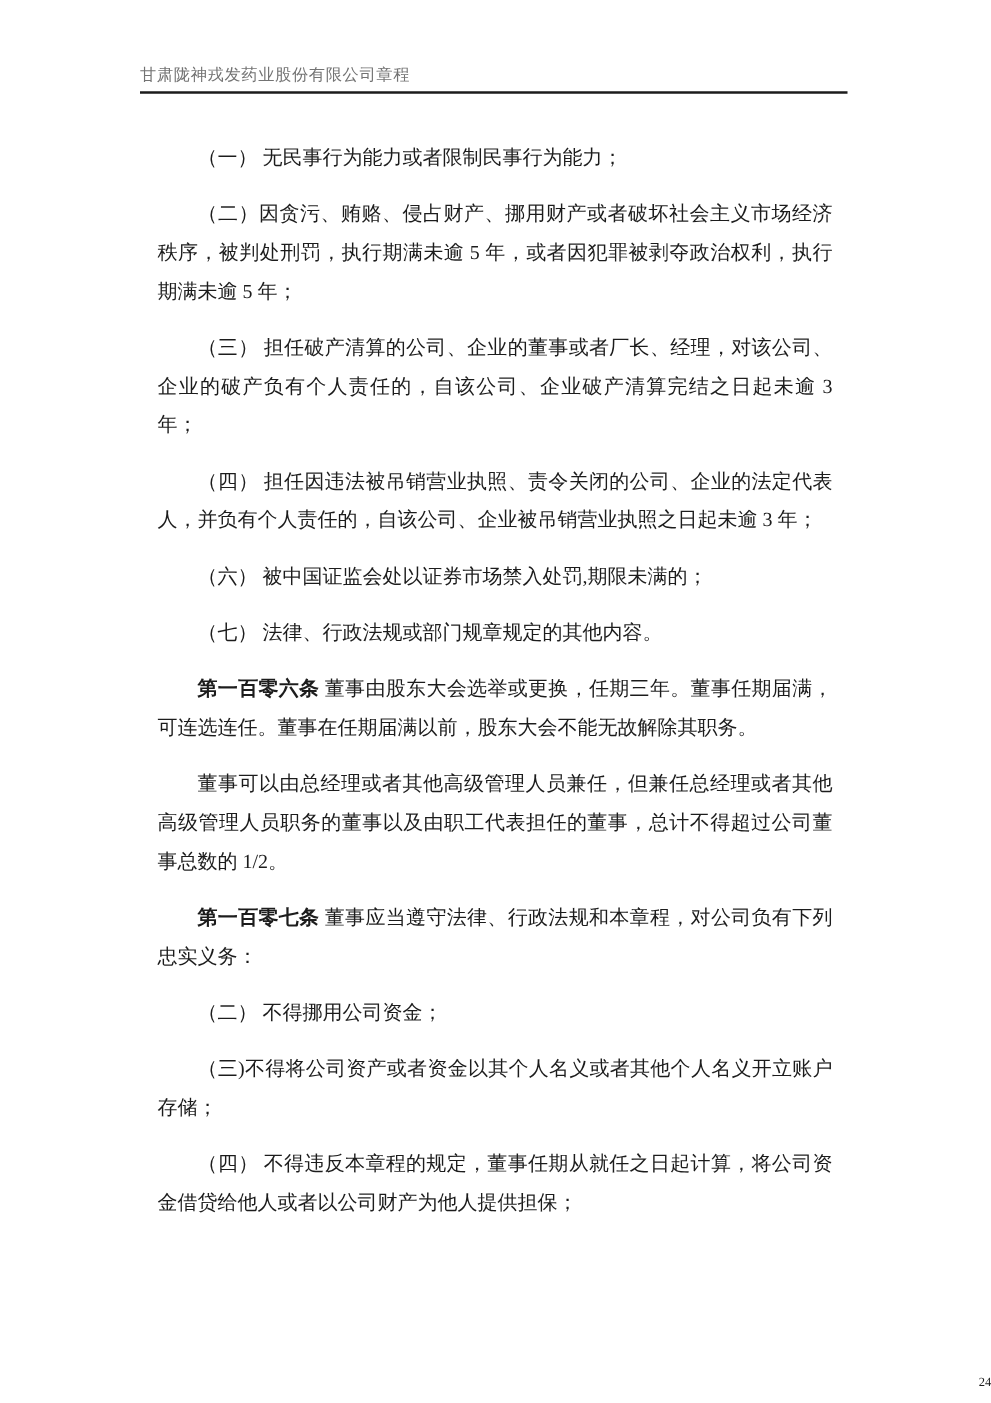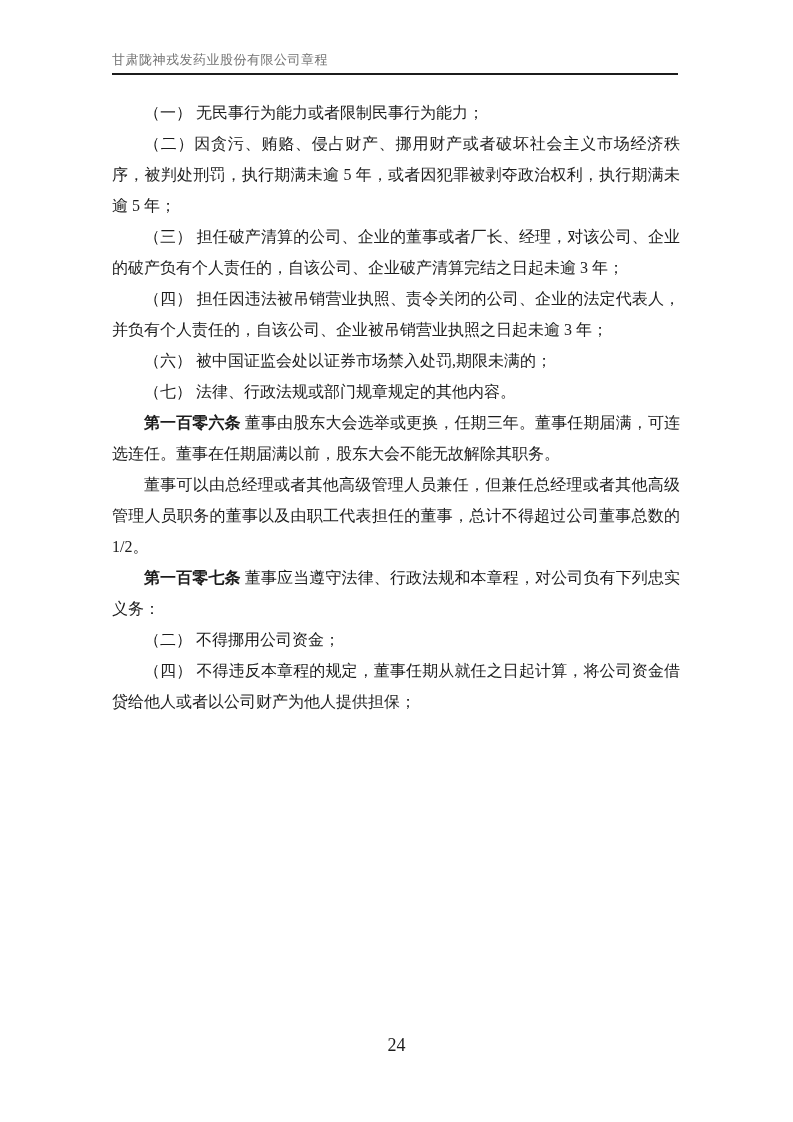--- a/index.html
+++ b/index.html
@@ -32,34 +32,34 @@
     position: absolute;
     left: 112px;
     width: 568px;
     top: 97px;
     font-size: 16px;
     line-height: 31px;
     text-align: justify;
     color: #1c1c1c;
   }
   .doc-body p {
-    margin: 0;
+    margin: 14px;
     padding: 0;
     text-indent: 2em;
   }
   .doc-body strong {
     font-weight: bold;
   }
   .doc-footer {
     position: absolute;
     left: 0;
     width: 100%;
-    top: 1037px;
-    text-align: center;
-    font-size: 18px;
+    top: 1099px;
+    text-align: right;
+    font-size: 10px;
     line-height: 16px;
     color: #1c1c1c;
   }
 </style>
 </head>
 <body>
 
 <div class="page">
 
   <div class="doc-header">
@@ -70,20 +70,21 @@
     <p><span>（一） 无民事行为能力或者限制民事行为能力；</span></p>
     <p><span>（二）因贪污、贿赂、侵占财产、挪用财产或者破坏社会主义市场经济秩序，被判处刑罚，执行期满未逾 5 年，或者因犯罪被剥夺政治权利，执行期满未逾 5 年；</span></p>
     <p><span>（三） 担任破产清算的公司、企业的董事或者厂长、经理，对该公司、企业的破产负有个人责任的，自该公司、企业破产清算完结之日起未逾 3 年；</span></p>
     <p><span>（四） 担任因违法被吊销营业执照、责令关闭的公司、企业的法定代表人，并负有个人责任的，自该公司、企业被吊销营业执照之日起未逾 3 年；</span></p>
     <p><span>（六） 被中国证监会处以证券市场禁入处罚,期限未满的；</span></p>
     <p><span>（七） 法律、行政法规或部门规章规定的其他内容。</span></p>
     <p><strong>第一百零六条</strong><span> 董事由股东大会选举或更换，任期三年。董事任期届满，可连选连任。董事在任期届满以前，股东大会不能无故解除其职务。</span></p>
     <p><span>董事可以由总经理或者其他高级管理人员兼任，但兼任总经理或者其他高级管理人员职务的董事以及由职工代表担任的董事，总计不得超过公司董事总数的 1/2。</span></p>
     <p><strong>第一百零七条</strong><span> 董事应当遵守法律、行政法规和本章程，对公司负有下列忠实义务：</span></p>
     <p><span>（二） 不得挪用公司资金；</span></p>
+    <p><span>（三)不得将公司资产或者资金以其个人名义或者其他个人名义开立账户存储；</span></p>
     <p><span>（四） 不得违反本章程的规定，董事任期从就任之日起计算，将公司资金借贷给他人或者以公司财产为他人提供担保；</span></p>
   </div>
 
   <div class="doc-footer">
     <span>24</span>
   </div>
 
 </div>
 
 </body></html>

